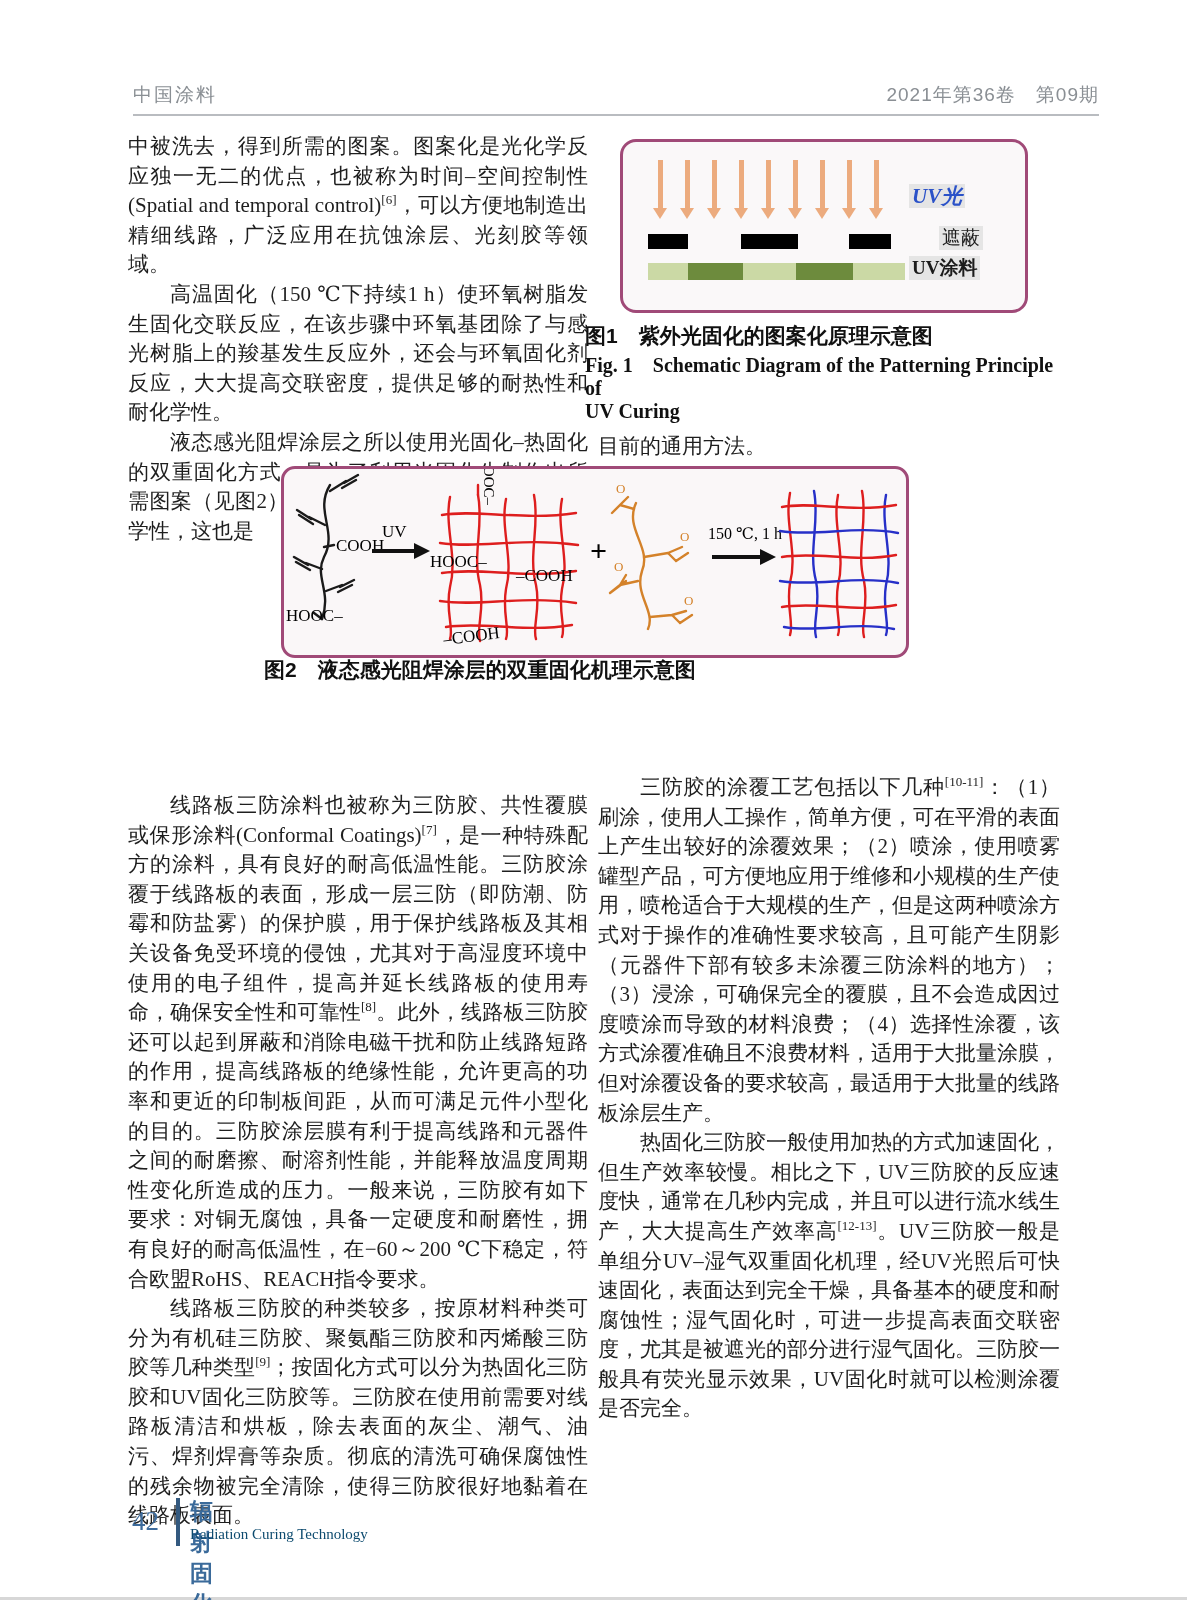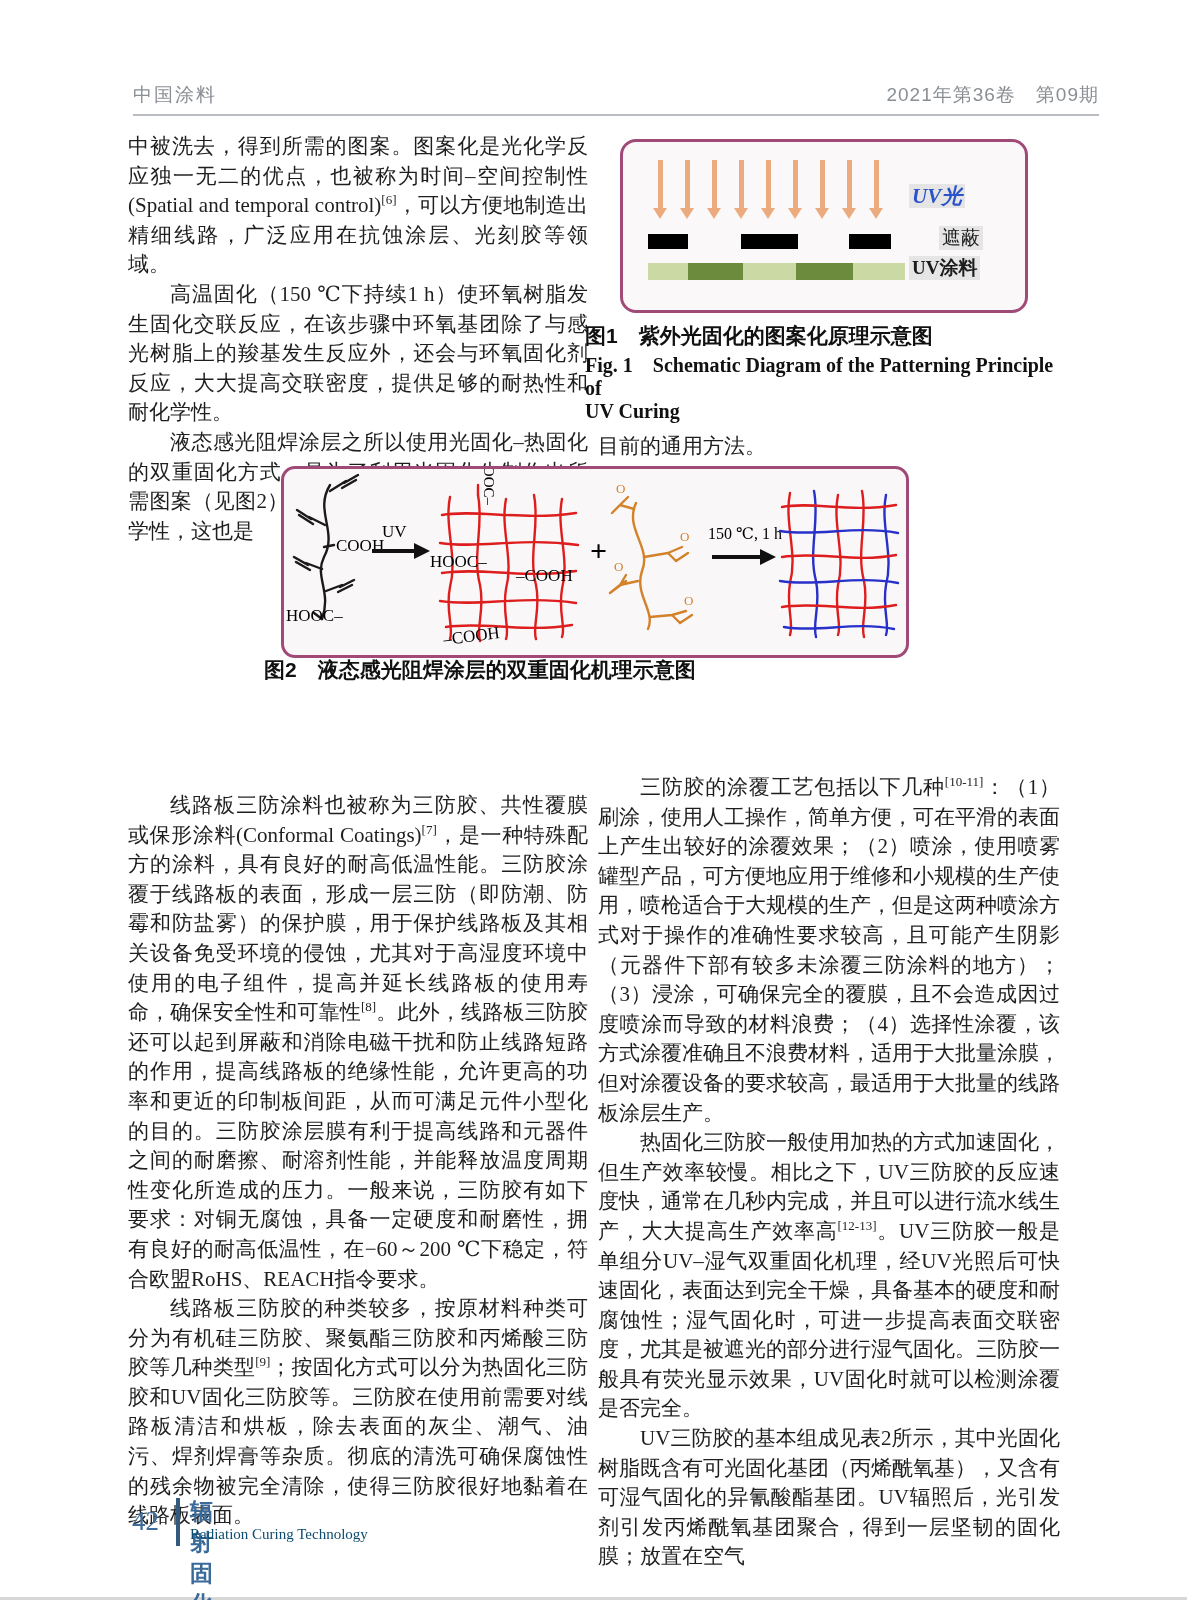--- a/index.html
+++ b/index.html
@@ -199,21 +199,20 @@
 
 
   <div class="col" style="left:128px;top:791px;">
     <p><span>线路板三防涂料也被称为三防胶、共性覆膜或保形涂料(Conformal Coatings)</span><sup>[7]</sup><span>，是一种特殊配方的涂料，具有良好的耐高低温性能。三防胶涂覆于线路板的表面，形成一层三防（即防潮、防霉和防盐雾）的保护膜，用于保护线路板及其相关设备免受环境的侵蚀，尤其对于高湿度环境中使用的电子组件，提高并延长线路板的使用寿命，确保安全性和可靠性</span><sup>[8]</sup><span>。此外，线路板三防胶还可以起到屏蔽和消除电磁干扰和防止线路短路的作用，提高线路板的绝缘性能，允许更高的功率和更近的印制板间距，从而可满足元件小型化的目的。三防胶涂层膜有利于提高线路和元器件之间的耐磨擦、耐溶剂性能，并能释放温度周期性变化所造成的压力。一般来说，三防胶有如下要求：对铜无腐蚀，具备一定硬度和耐磨性，拥有良好的耐高低温性，在−60～200 ℃下稳定，符合欧盟RoHS、REACH指令要求。</span></p>
     <p><span>线路板三防胶的种类较多，按原材料种类可分为有机硅三防胶、聚氨酯三防胶和丙烯酸三防胶等几种类型</span><sup>[9]</sup><span>；按固化方式可以分为热固化三防胶和UV固化三防胶等。三防胶在使用前需要对线路板清洁和烘板，除去表面的灰尘、潮气、油污、焊剂焊膏等杂质。彻底的清洗可确保腐蚀性的残余物被完全清除，使得三防胶很好地黏着在线路板表面。</span></p>
   </div>
 
   <div class="col" style="left:598px;top:773px;width:462px;">
     <p><span>三防胶的涂覆工艺包括以下几种</span><sup>[10-11]</sup><span>：（1）刷涂，使用人工操作，简单方便，可在平滑的表面上产生出较好的涂覆效果；（2）喷涂，使用喷雾罐型产品，可方便地应用于维修和小规模的生产使用，喷枪适合于大规模的生产，但是这两种喷涂方式对于操作的准确性要求较高，且可能产生阴影（元器件下部有较多未涂覆三防涂料的地方）；（3）浸涂，可确保完全的覆膜，且不会造成因过度喷涂而导致的材料浪费；（4）选择性涂覆，该方式涂覆准确且不浪费材料，适用于大批量涂膜，但对涂覆设备的要求较高，最适用于大批量的线路板涂层生产。</span></p>
     <p><span>热固化三防胶一般使用加热的方式加速固化，但生产效率较慢。相比之下，UV三防胶的反应速度快，通常在几秒内完成，并且可以进行流水线生产，大大提高生产效率高</span><sup>[12-13]</sup><span>。UV三防胶一般是单组分UV–湿气双重固化机理，经UV光照后可快速固化，表面达到完全干燥，具备基本的硬度和耐腐蚀性；湿气固化时，可进一步提高表面交联密度，尤其是被遮光的部分进行湿气固化。三防胶一般具有荧光显示效果，UV固化时就可以检测涂覆是否完全。</span></p>
-    <p><span>UV三防胶的基本组成见表2所示，其中光固化树脂既含有可光固化基团（丙烯酰氧基），又含有可湿气固化的异氰酸酯基团。UV辐照后，光引发剂引发丙烯酰氧基团聚合，得到一层坚韧的固化膜；放置在空气</span></p>
   </div>
 
   <div class="foot">
     <span class="no">42</span>
     <span class="bar"></span>
     <span class="cn">辐射固化技术</span>
     <span class="en">Radiation Curing Technology</span>
   </div>
 
 </div>

